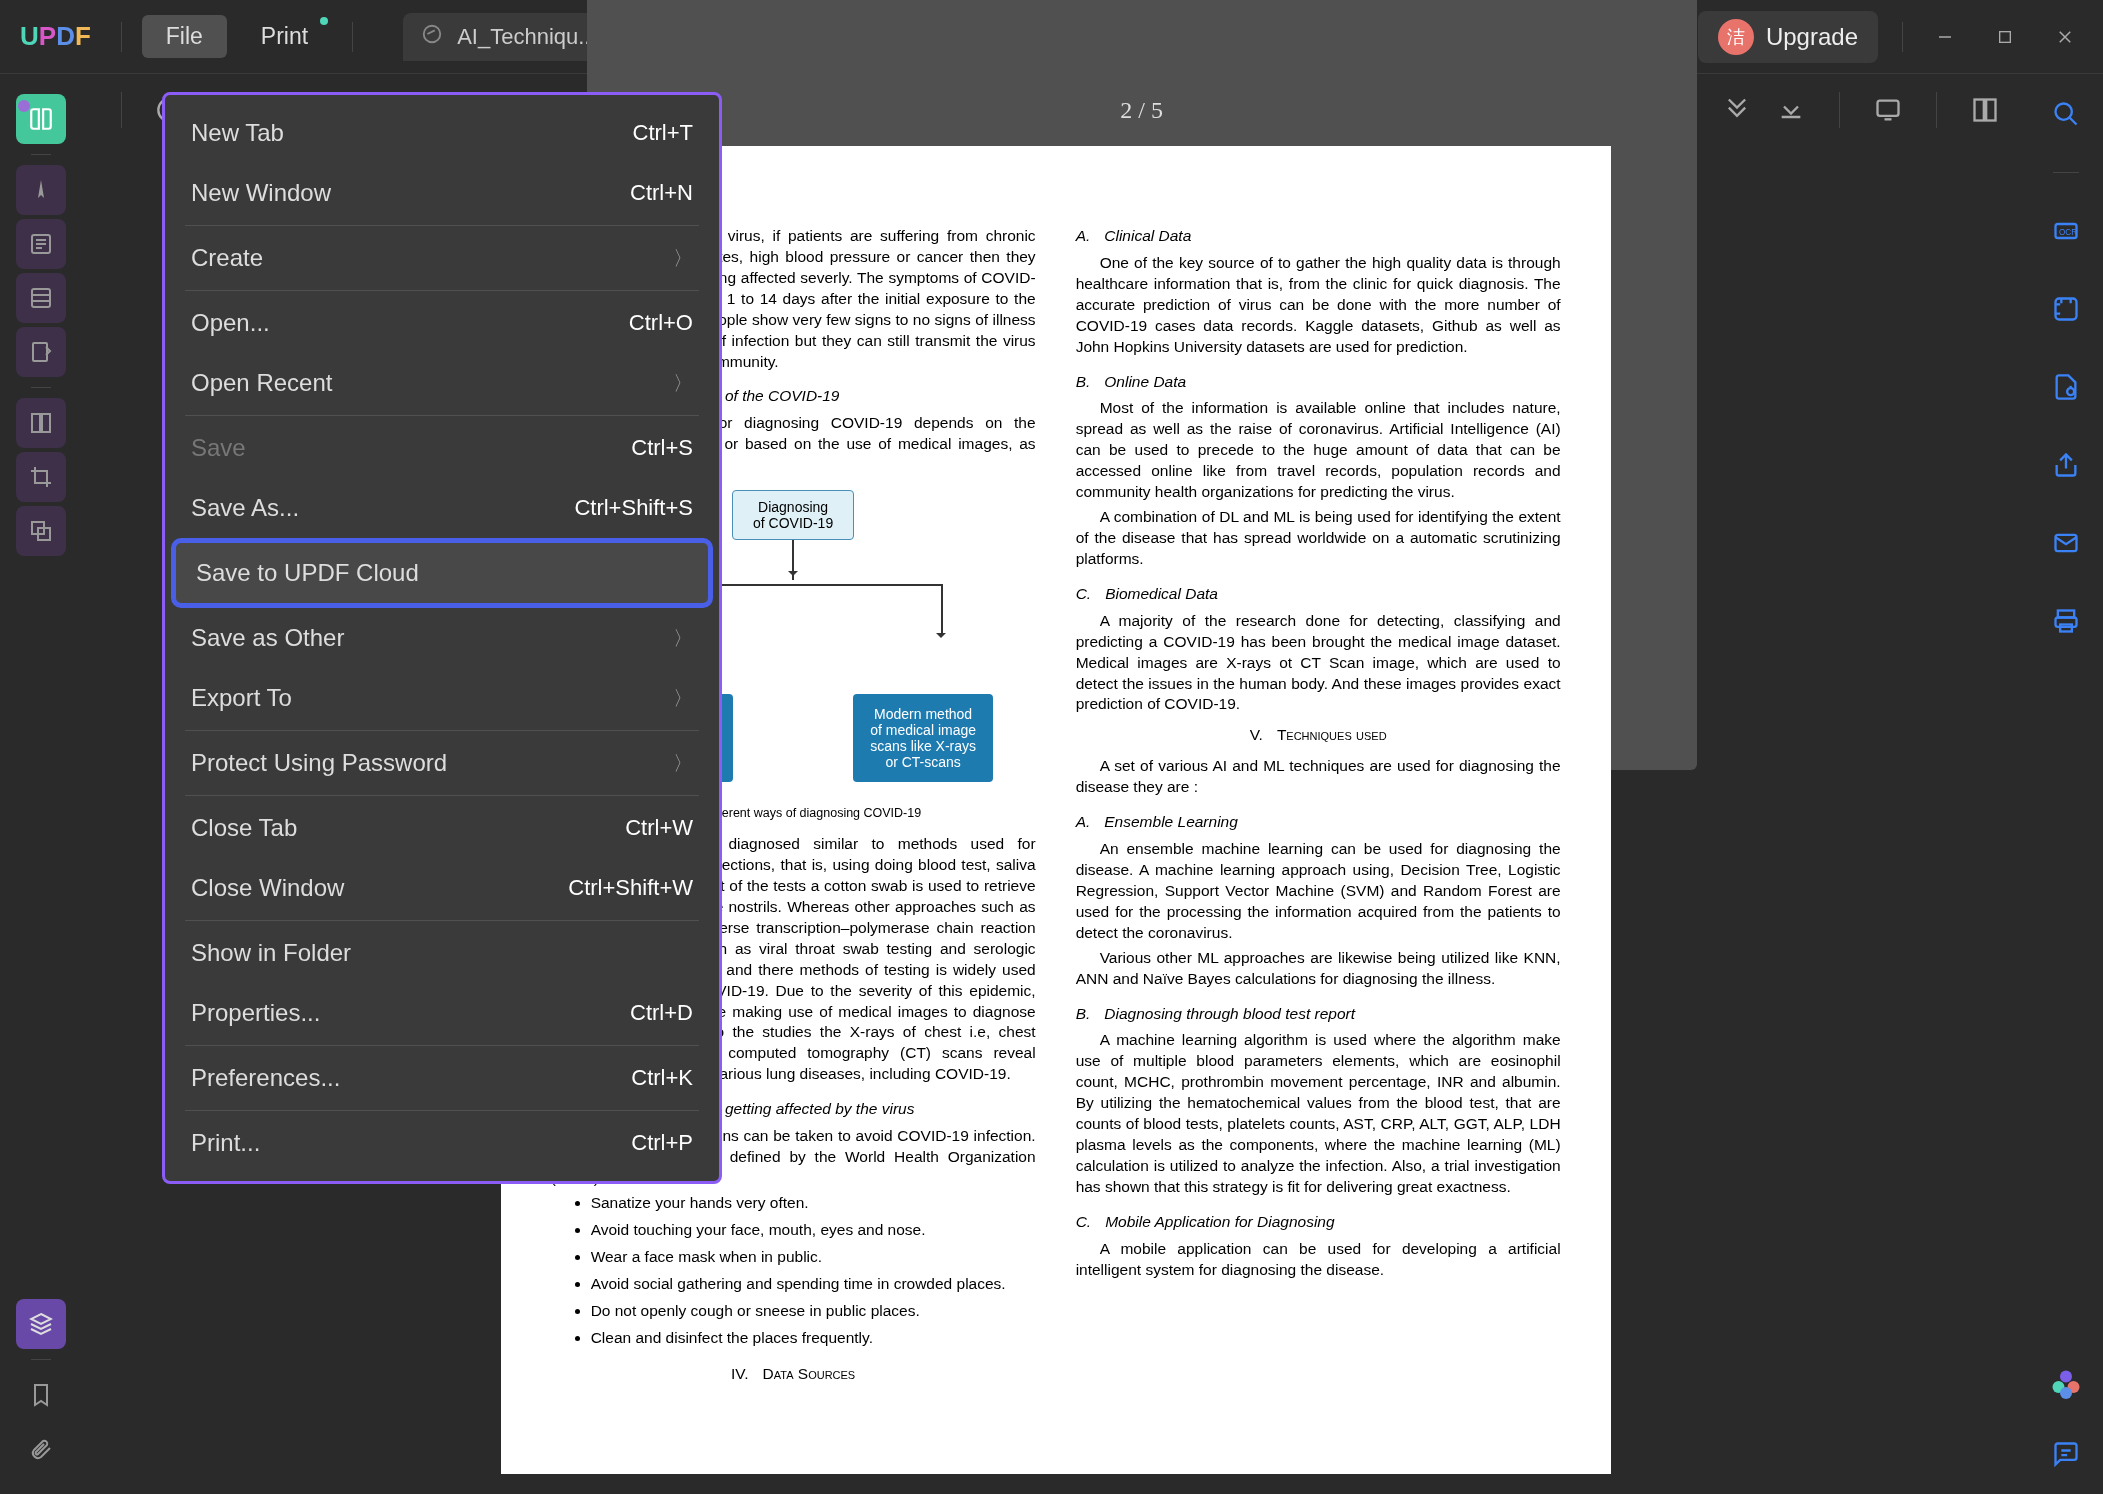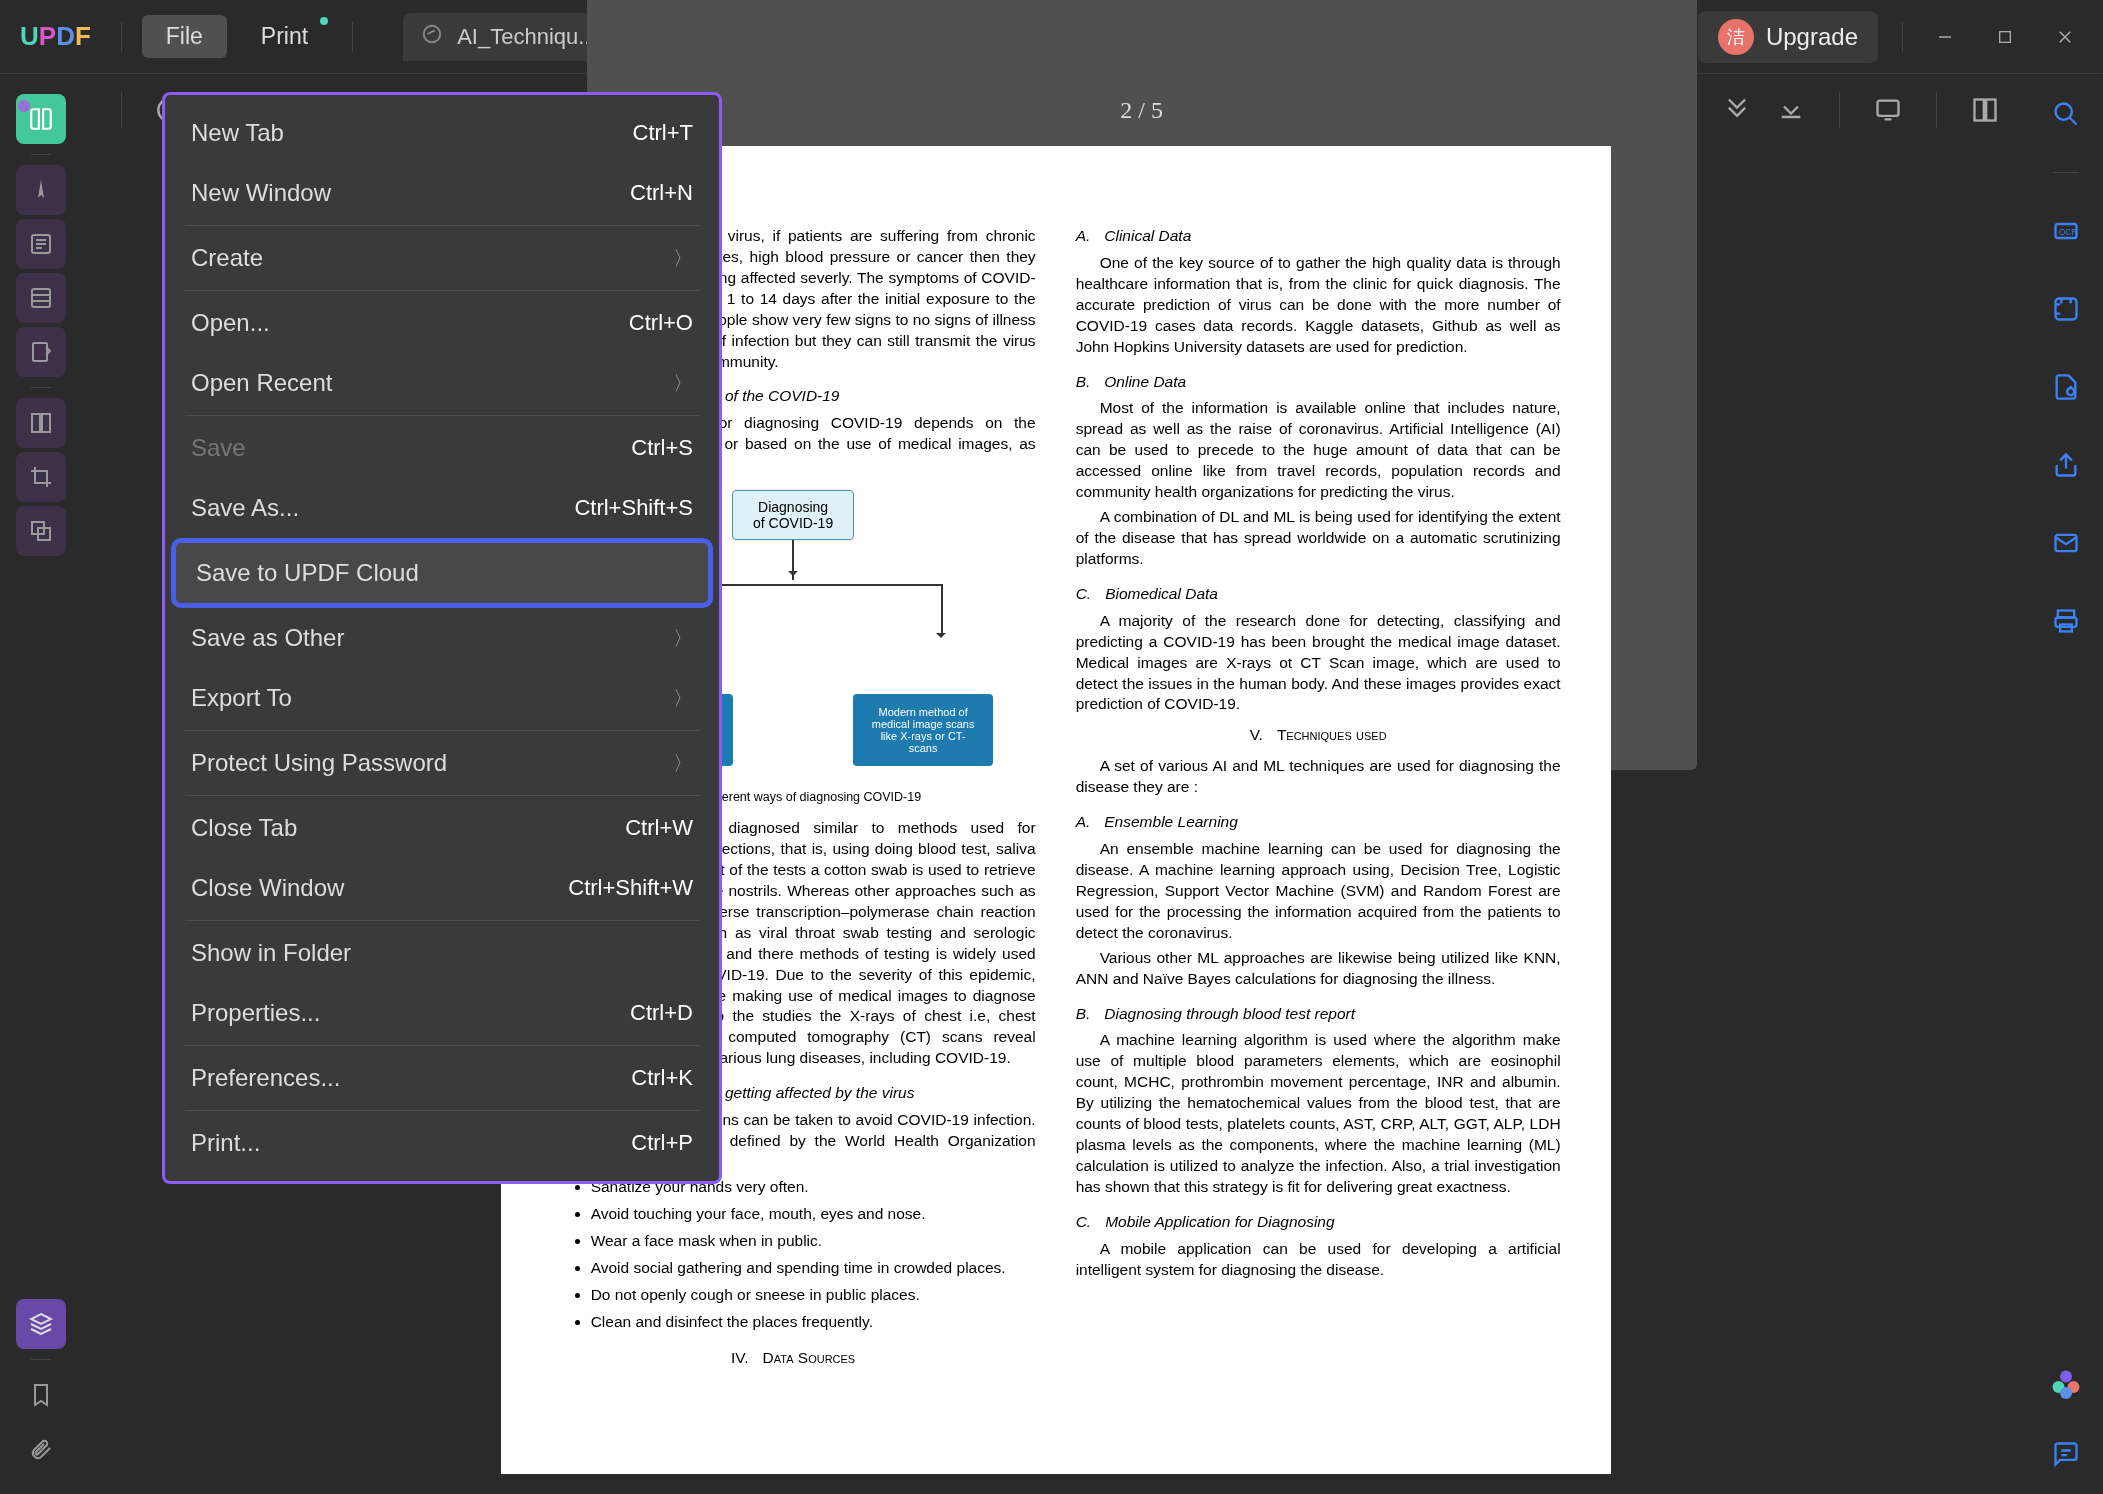--- a/index.html
+++ b/index.html
@@ -66,21 +66,21 @@
 .col p { margin-bottom: 4px; line-height: 1.35; }
 .col .sect-head { font-style: italic; margin-top: 14px; margin-bottom: 6px; }
 .col .sect-head .lbl { font-style: italic; margin-right: 14px; }
 .col .sect-title { text-align: center; margin: 10px 0; font-variant: small-caps; }
 .col ul { margin-left: 40px; margin-top: 4px; }
 .col ul li { margin-bottom: 6px; line-height: 1.35; text-align: justify; }
 .col .indent { text-indent: 24px; }
 .fig { display: flex; flex-direction: column; align-items: center; margin: 14px 0; }
 .fig-top { border: 1px solid #4a8fb8; background: #dff0f7; padding: 8px 20px; font-size: 14px; text-align: center; border-radius: 4px; }
 .fig-boxes { display: flex; gap: 120px; margin-top: 60px; position: relative; }
-.fig-box { background: #1d7bb0; color: white; font-size: 11px; text-align: center; padding: 12px 14px; border-radius: 4px; width: 140px; }
+.fig-box { background: #1d7bb0; color: white; font-size: 14px; text-align: center; padding: 12px 14px; border-radius: 4px; width: 140px; }
 .fig-cap { font-size: 12.5px; margin-top: 24px; text-align: center; }
 .arrow-down { width: 2px; height: 40px; background: #333; position: relative; margin: 0 auto; }
 .arrow-down::after { content: ''; position: absolute; bottom: -1px; left: -4px; border: 5px solid transparent; border-top-color: #333; }
 .branch { width: 300px; height: 50px; border-top: 2px solid #333; border-left: 2px solid #333; border-right: 2px solid #333; position: relative; margin-top: 4px; }
 .branch::before, .branch::after { content: ''; position: absolute; bottom: -9px; border: 5px solid transparent; border-top-color: #333; }
 .branch::before { left: -5px; }
 .branch::after { right: -5px; }
 
 
 .sidebar-right { width: 90px; background: #2a2a2a; display: flex; flex-direction: column; align-items: center; padding-top: 20px; gap: 38px; }

